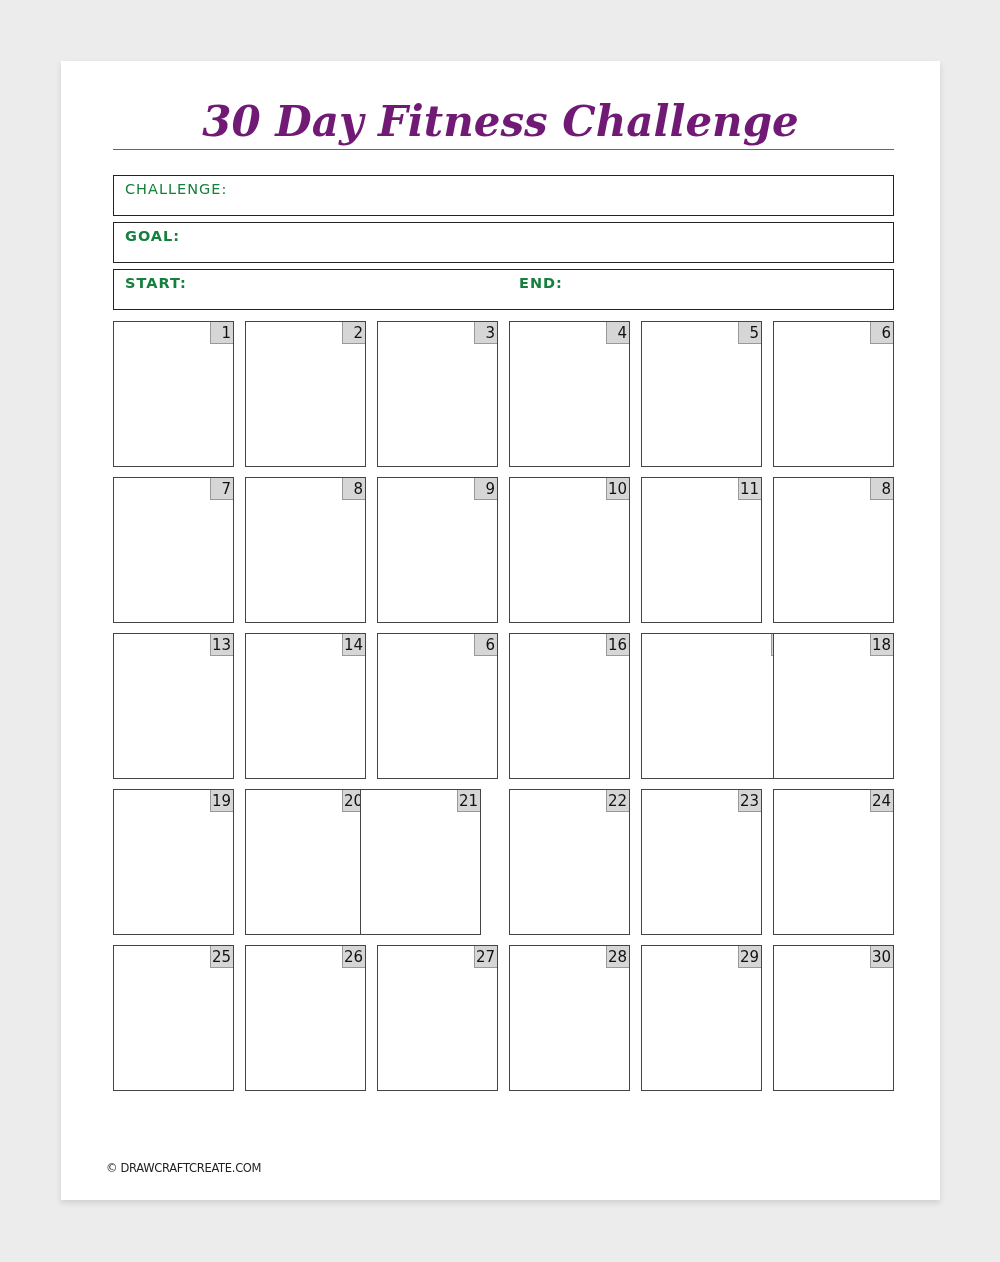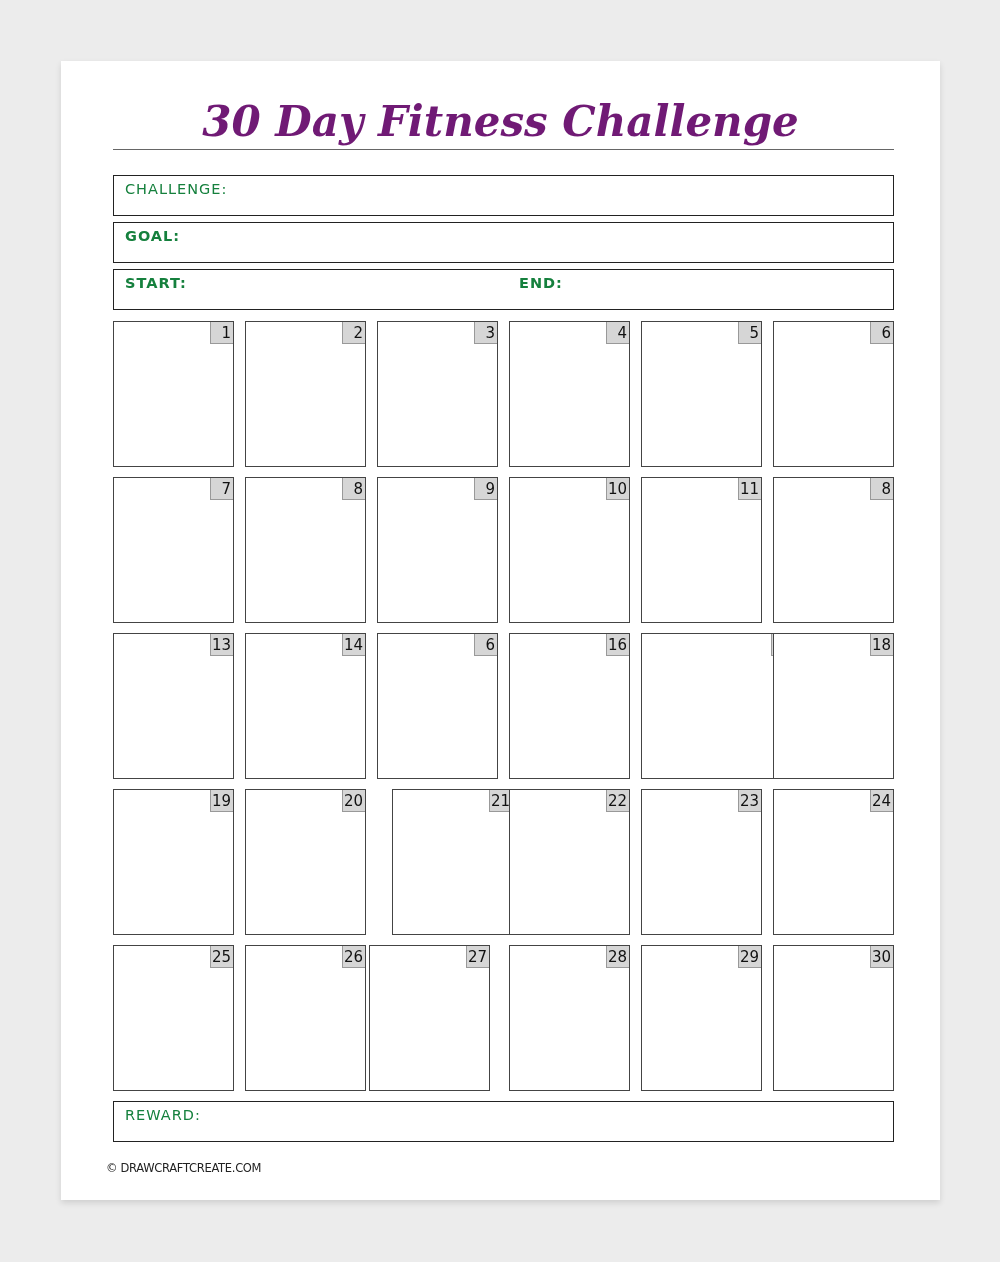--- a/index.html
+++ b/index.html
@@ -86,50 +86,47 @@
       </div>
       <div class="cell" style="left: 660px; top: 312px;">
         <div class="num">18</div>
       </div>
       <div class="cell" style="left: 0px; top: 468px;">
         <div class="num">19</div>
       </div>
       <div class="cell" style="left: 132px; top: 468px;">
         <div class="num">20</div>
       </div>
-      <div class="cell" style="left: 247px; top: 468px; margin-left: 32px;">
+      <div class="cell" style="left: 247px; top: 468px;">
         <div class="num">21</div>
       </div>
       <div class="cell" style="left: 396px; top: 468px;">
         <div class="num">22</div>
       </div>
       <div class="cell" style="left: 528px; top: 468px;">
         <div class="num">23</div>
       </div>
       <div class="cell" style="left: 660px; top: 468px;">
         <div class="num">24</div>
       </div>
       <div class="cell" style="left: 0px; top: 624px;">
         <div class="num">25</div>
       </div>
       <div class="cell" style="left: 132px; top: 624px;">
         <div class="num">26</div>
       </div>
-      <div class="cell" style="left: 256px; top: 624px;">
+      <div class="cell" style="left: 264px; top: 624px;">
         <div class="num">27</div>
       </div>
       <div class="cell" style="left: 396px; top: 624px;">
         <div class="num">28</div>
       </div>
       <div class="cell" style="left: 528px; top: 624px;">
         <div class="num">29</div>
       </div>
       <div class="cell" style="left: 660px; top: 624px;">
         <div class="num">30</div>
       </div>
     </div>
 
-  <div class="field" style="top:1040px;">
-    <span class="lbl">REWARD:</span>
-  </div>
 
   <div class="footer">© DRAWCRAFTCREATE.COM</div>
 </div>
 
 </body></html>

